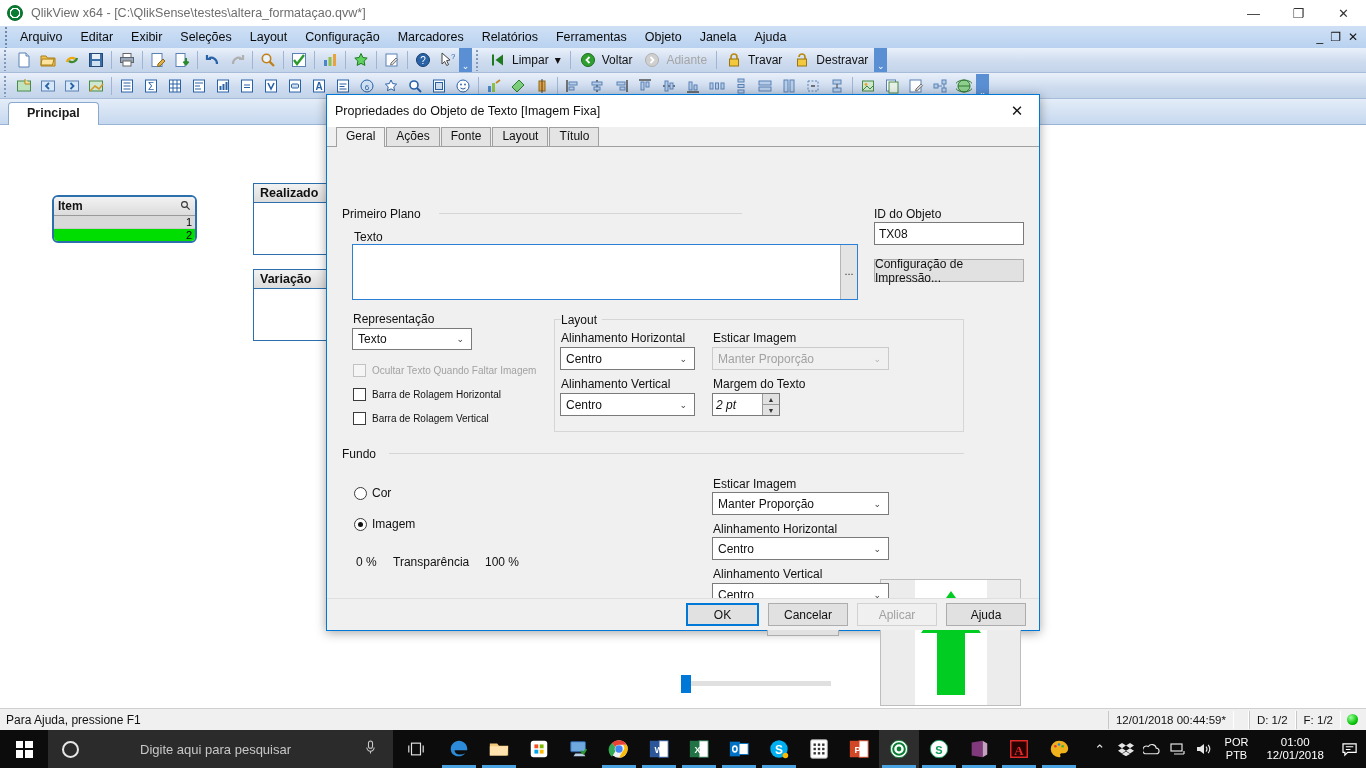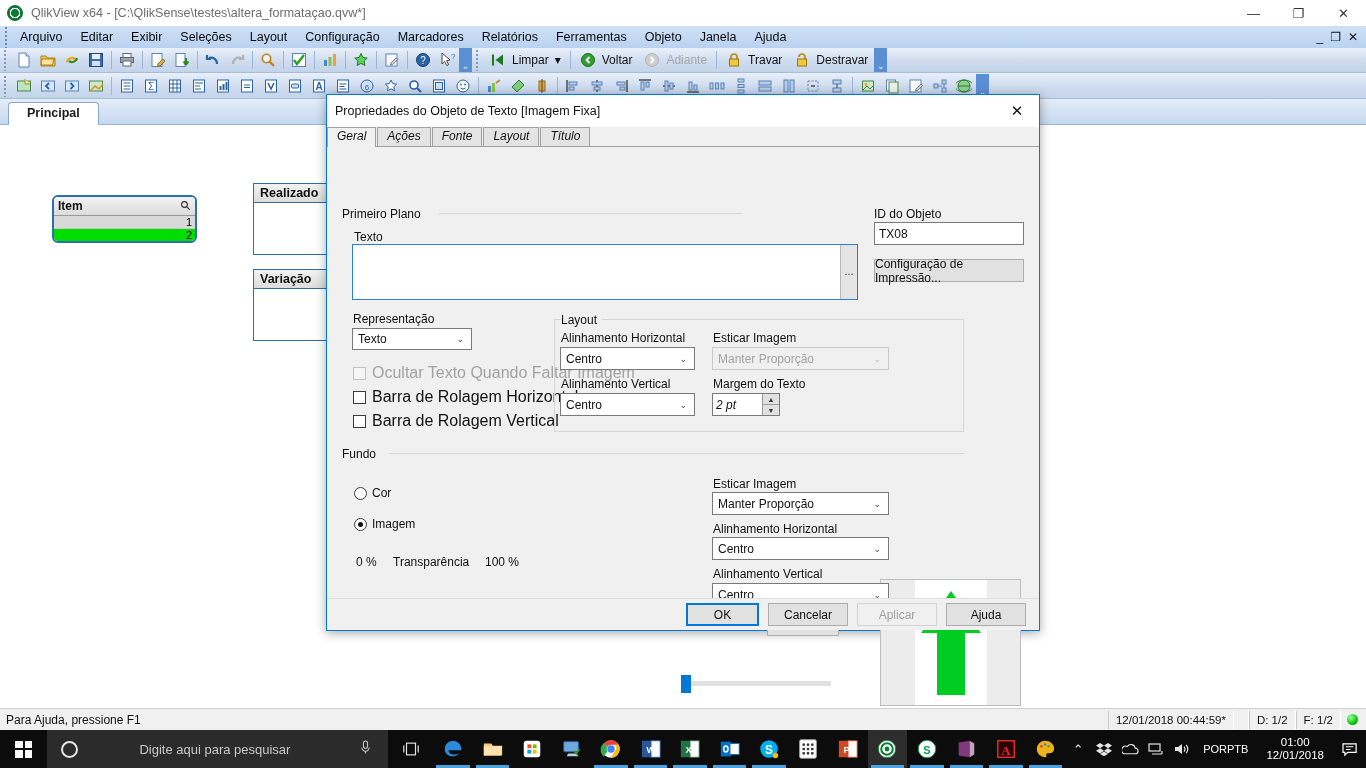--- a/index.html
+++ b/index.html
@@ -194,21 +194,21 @@
   }
   .task-app.running::after {
     content: ''; position: absolute; bottom: 0; left: 3px; right: 3px; height: 3px;
     background: #4aa3e0;
   }
   .task-app.active { background: #2d2d2d; }
   .appico { width: 22px; height: 22px; display: block; }
   #tray { margin-left: auto; display: flex; align-items: center; height: 38px; color: #e8e8e8; }
   .tray-ico { width: 26px; height: 38px; display: flex; align-items: center; justify-content: center; font-size: 13px; }
   #tray-lang {
-    display: flex; flex-direction: row; align-items: center; justify-content: space-between;
+    display: flex; flex-direction: column; align-items: center; justify-content: space-between;
     font-size: 11px; line-height: 13px; padding: 0 8px; color: #fff;
   }
   #tray-clock {
     display: flex; flex-direction: column; align-items: center; justify-content: center;
     font-size: 11.5px; line-height: 13px; padding: 0 10px; color: #fff;
   }
   #action-center { width: 32px; height: 38px; display: flex; align-items: center; justify-content: center; color: #fff; font-size: 14px; }
 
   
   #dialog {
@@ -220,24 +220,23 @@
     height: 32px; display: flex; align-items: center;
     background: #ffffff; padding-left: 8px;
     font-size: 12.5px; color: #111;
   }
   #dlg-close {
     margin-left: auto; width: 44px; height: 31px;
     display: flex; align-items: center; justify-content: center;
     color: #111; font-size: 15px;
   }
   #dlg-tabs {
-    height: 20px; display: flex; align-items: flex-end; 
+    height: 20px; display: flex; align-items: flex-end; padding-left: 9px;
     background: #f0f0f0;
     border-bottom: 1px solid #a0a0a0;
-    font-style: italic;
   }
   .dlg-tab {
     height: 19px; padding: 1px 9px 0 9px;
     border: 1px solid #a0a0a0; border-bottom: none;
     background: #e4e4e4; margin-right: 1px;
     font-size: 12px; color: #111;
   }
   .dlg-tab.active { background: #f0f0f0; height: 20px; position: relative; top: 1px; }
   #dlg-body { position: relative; height: 452px; background: #f0f0f0; padding: 0; }
   #dlg-footer {
@@ -285,21 +284,21 @@
 
   .btn {
     background: #e1e1e1; border: 1px solid #adadad;
     display: flex; align-items: center; justify-content: center;
     font-size: 12px; color: #111; height: 23px;
   }
   .btn.default { border: 2px solid #0078d7; }
   .btn.dis { color: #a2a2a2; background: #f0f0f0; border-color: #d2d2d2; }
   .btn.abs { position: absolute; }
 
-  .chk { position: absolute; display: flex; align-items: center; font-size: 16px; color: #111; }
+  .chk { position: absolute; display: flex; align-items: center; font-size: 10px; color: #111; }
   .chk .box {
     width: 13px; height: 13px; border: 1px solid #3b3b3b; background: #fff;
     margin-right: 6px; flex: none;
   }
   .chk.dis { color: #a2a2a2; }
   .chk.dis .box { border-color: #c2c2c2; background: #f5f5f5; }
 
   .radio { position: absolute; display: flex; align-items: center; font-size: 12px; color: #111; }
   .radio .dot {
     width: 13px; height: 13px; border: 1px solid #3b3b3b; border-radius: 50%;

